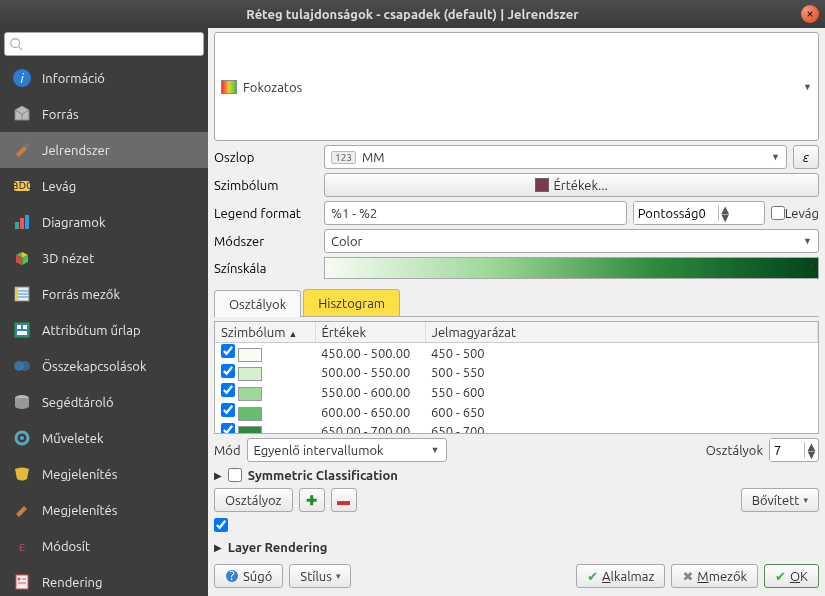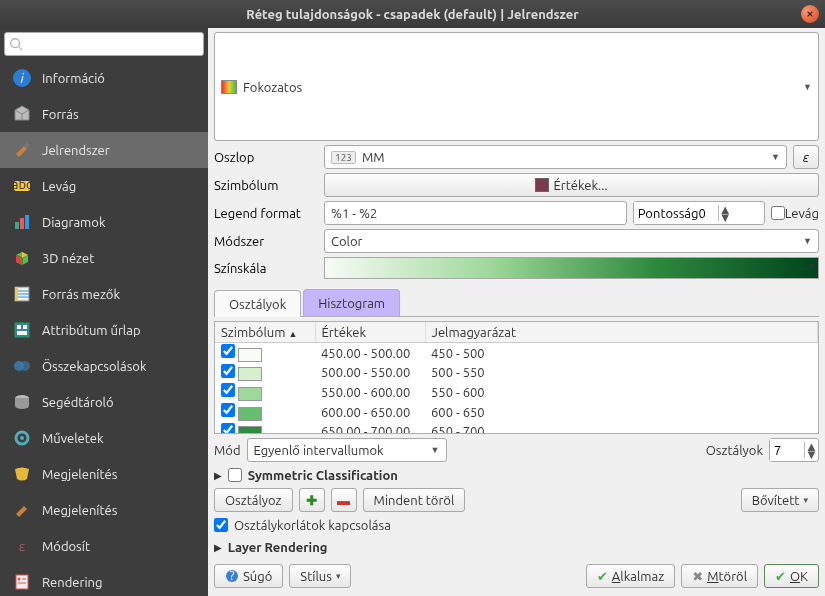--- a/index.html
+++ b/index.html
@@ -22,21 +22,21 @@
 .combo { flex: 1; justify-content: space-between; }
 .combo.icon-combo { gap: 6px; justify-content: flex-start; position: relative; }
 .combo.icon-combo .chev { margin-left: auto; }
 .combo .chev, .drop-chev { font-size: 9px; color: #555; }
 .edit { flex: 1; }
 .btnsq { width: 26px; height: 24px; border: 1px solid #a9a9a9; border-radius: 3px; background: linear-gradient(#fdfdfd,#e8e8e8); display: flex; align-items: center; justify-content: center; cursor: pointer; }
 .btn { background: linear-gradient(#fdfdfd,#e8e8e8); padding: 0 10px; cursor: pointer; gap: 4px; }
 .gradient-bar { flex: 1; height: 22px; border: 1px solid #a9a9a9; background: linear-gradient(to right, #f7fcf5, #9fd89b, #2e8a3e, #00441b); position: relative; }
 .gradient-bar::after { content: "▾"; position: absolute; right: 4px; top: 2px; font-size: 10px; color: #333; }
 .tabs { display: flex; border-bottom: 1px solid #b0b0b0; margin-top: 6px; }
-.tab { padding: 6px 14px; border: 1px solid #b0b0b0; border-bottom: none; background: #c4b5fd; border-radius: 4px 4px 0 0; margin-right: 2px; cursor: pointer; color: #333; }
+.tab { padding: 6px 14px; border: 1px solid #b0b0b0; border-bottom: none; background: #fde047; border-radius: 4px 4px 0 0; margin-right: 2px; cursor: pointer; color: #333; }
 .tab.active { background: #f9f9f9; position: relative; top: 1px; }
 .table-wrap { border: 1px solid #b0b0b0; background: #fff; height: 113px; overflow: auto; }
 table { width: 100%; border-collapse: collapse; }
 th { text-align: left; font-weight: normal; background: #f4f4f4; border-bottom: 1px solid #ccc; padding: 3px 6px; color: #333; border-right: 1px solid #ddd; }
 td { padding: 1px 6px; color: #333; }
 .swatch { width: 24px; height: 14px; border: 1px solid #999; display: inline-block; vertical-align: middle; }
 .chk { width: 14px; height: 14px; }
 .collapsible { display: flex; align-items: center; gap: 6px; color: #333; padding: 2px 0; }
 .collapsible .tri { font-size: 10px; }
 .collapsible.bold span.lbl { font-weight: bold; }
@@ -352,33 +352,29 @@
     <div class="row">
       <div class="btn">
           <span>Osztályoz</span>
         </div>
       <div class="btnsq">
           <span style="color:#2a8a2a;font-weight:bold">✚</span>
         </div>
       <div class="btnsq">
           <span style="color:#c33;font-weight:bold">▬</span>
         </div>
-      <div class="btn">
-          <span>Mindent töröl</span>
-        </div>
       <div style="flex:1"></div>
       <div class="btn">
           <span>Bővített</span> 
           <span class="drop-chev">▾</span>
         </div>
     </div>
 
     <div class="row" style="padding:2px 0">
       <input type="checkbox" class="chk" checked="" style="">
-      <span style="color:#333">Osztálykorlátok kapcsolása</span>
     </div>
 
     <div class="collapsible bold">
       <span class="tri">▶</span>
       <span class="lbl">Layer Rendering</span>
     </div>
 
     <div class="bottom">
       <div class="btn">
         <svg width="14" height="14">
@@ -391,21 +387,21 @@
           <span>Stílus</span> 
           <span class="drop-chev">▾</span>
         </div>
       <div class="spacer"></div>
       <div class="btn">
         <span style="color:#4a4">✔</span>
         <span><span class="underline">A</span><span id="apply-rest">lkalmaz</span></span>
       </div>
       <div class="btn">
         <span style="color:#888">✖</span>
-        <span><span class="underline">M</span><span id="cancel-rest">töröl</span></span>
+        <span><span class="underline">M</span><span id="cancel-rest">mezők</span></span>
       </div>
       <div class="btn" style="border:1px solid #5a8a5a">
         <span style="color:#4a4">✔</span>
         <span><span class="underline">O</span><span id="ok-rest">K</span></span>
       </div>
     </div>
   </div>
 </div>
 
 </body></html>

